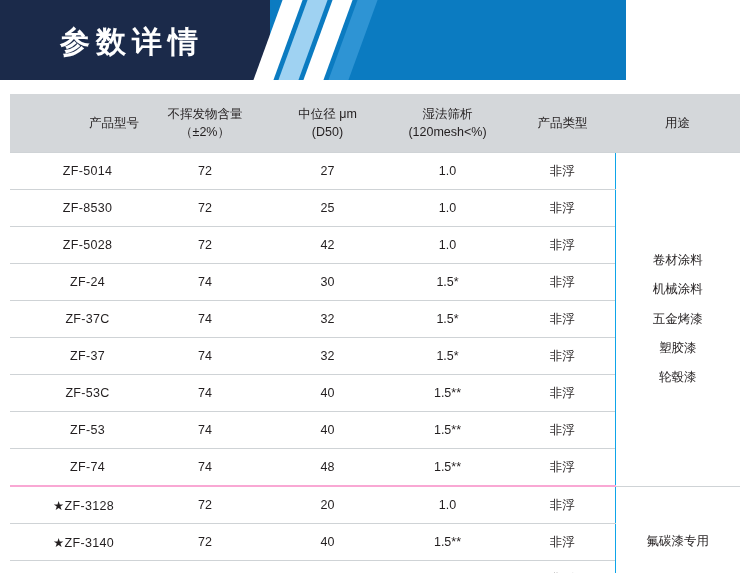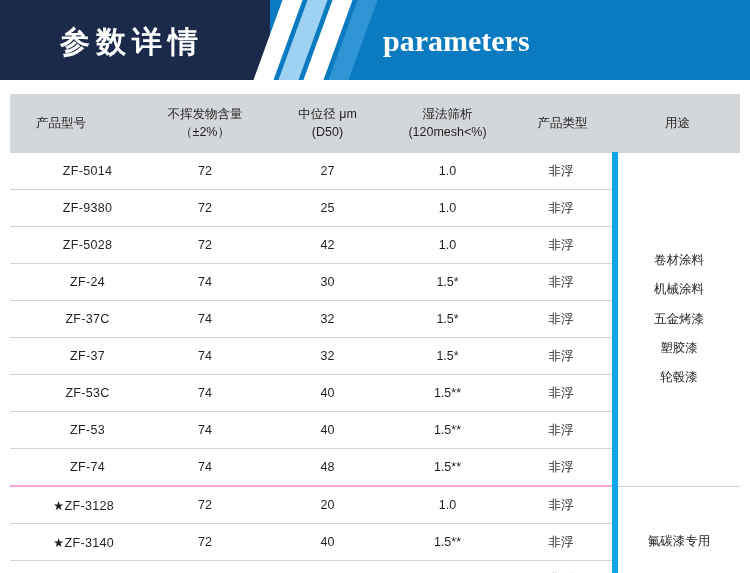--- a/index.html
+++ b/index.html
@@ -11,21 +11,21 @@
     height: 573px;
     background: #ffffff;
     font-family: "Liberation Sans", sans-serif;
     color: #231f20;
     overflow: hidden;
   }
 
   
   .banner {
     position: relative;
-    width: 750px;
+    width: 626px;
     height: 80px;
     background: #0f0f1e;
     overflow: hidden;
   }
   .banner-left {
     position: absolute;
     left: 0; top: 0;
     width: 270px; height: 80px;
     background: #1b2a4a;
   }
@@ -85,30 +85,30 @@
     text-align: center;
     vertical-align: middle;
   }
   thead th {
     background: #d4d7da;
     height: 56px;
     border-bottom: 1px solid #bfc3c6;
     line-height: 1.45;
     font-size: 12.5px;
   }
-  thead th.model { text-align: left; padding-left: 26px; }
+  thead th.model { text-align: right; padding-left: 26px; }
   tbody td { height: 34px; }
   tbody td.model {
     text-align: center;
     padding-left: 26px;
     letter-spacing: 0.3px;
   }
   tbody td.model.star { padding-left: 18px; }
   td.use {
-    border-left: 6px solid #0ea5e9;
+    border-left: 1px solid #0ea5e9;
     border-bottom: none;
     line-height: 2.35;
     font-size: 12.5px;
     vertical-align: middle;
   }
   tr.group-break td { border-top: 2px solid #f9a8d4; }
   tr.group-break td.use { border-top: 1px solid #8a8f94; }
   tbody tr:last-child td { border-bottom: 1px solid #8a8f94; }
 
   .use-lines span { display: block; }
@@ -117,21 +117,20 @@
 <body>
 
 <div class="banner">
   <div class="banner-left"></div>
   <div class="banner-right"></div>
   <div class="slash slash-a"></div>
   <div class="slash slash-b"></div>
   <div class="slash slash-c"></div>
   <div class="slash slash-d"></div>
   <div class="banner-title-cn">参数详情</div>
-  <div class="banner-title-en">parameters</div>
 </div>
 
 <div class="table-wrap">
   <table class="params">
     <colgroup>
       <col style="width:130px">
       <col style="width:130px">
       <col style="width:115px">
       <col style="width:125px">
       <col style="width:105px">
@@ -167,21 +166,21 @@
           <div class="use-lines">
             <span>卷材涂料</span>
             <span>机械涂料</span>
             <span>五金烤漆</span>
             <span>塑胶漆</span>
             <span>轮毂漆</span>
           </div>
         </td>
       </tr>
       <tr>
-        <td class="model">ZF-9380</td>
+        <td class="model">ZF-8530</td>
         <td>72</td>
         <td>25</td>
         <td>1.0</td>
         <td>非浮</td>
       </tr>
       <tr>
         <td class="model">ZF-5028</td>
         <td>72</td>
         <td>42</td>
         <td>1.0</td>

